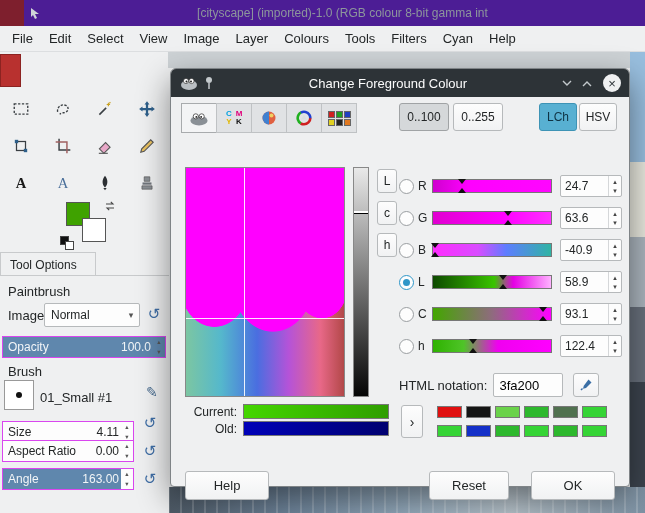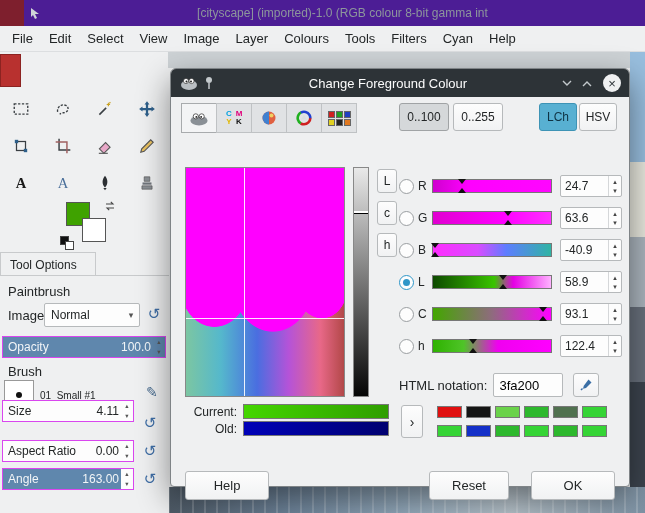--- a/index.html
+++ b/index.html
@@ -47,21 +47,21 @@
 .ss{position:absolute;display:flex;align-items:center;background:#fdfdfd;border:1px solid #d946ef;overflow:hidden;}
 .ss .fill{position:absolute;left:0;top:0;bottom:0;background:#5f87ad;width:0;}
 .ss .lab{position:relative;flex:1;padding-left:5px;font-size:12px;white-space:nowrap;overflow:hidden;}
 .ss .val{position:relative;font-size:12px;padding-right:2px;}
 .ss .sarr{position:relative;width:12px;display:flex;flex-direction:column;color:#555;}
 .ss .sarr i{font-style:normal;font-size:6.5px;line-height:10px;text-align:center;display:block;}
 .light{color:#f2f5f7;}
 .brush-label{position:absolute;left:8px;top:88px;font-size:13px;}
 .brush-preview{position:absolute;left:4px;top:104px;width:30px;height:30px;background:#fff;border:1px solid #999;display:flex;align-items:center;justify-content:center;}
 .brush-dot{width:6px;height:6px;border-radius:50%;background:#111;}
-.brush-name{position:absolute;left:40px;top:114px;font-size:10px;}
+.brush-name{position:absolute;left:40px;top:114px;font-size:13px;}
 .brush-edit{position:absolute;left:146px;top:108px;color:#44688c;font-size:14px;}
 
 
 .dialog{position:absolute;left:170px;top:68px;width:460px;height:419px;background:#eff0f1;border:1px solid #7f8487;border-radius:6px 6px 4px 4px;box-shadow:0 12px 32px rgba(0,0,0,.45);z-index:10;}
 .dlg-titlebar{height:28px;background:#2d3337;border-radius:5px 5px 0 0;display:flex;align-items:center;padding:0 8px;}
 .dlg-title{flex:1;text-align:center;color:#fcfcfc;font-size:13px;}
 .win-ico{width:20px;display:flex;justify-content:center;align-items:center;}
 .close-btn{width:18px;height:18px;border-radius:50%;background:#eff0f1;color:#2d3337;display:flex;align-items:center;justify-content:center;font-size:13px;margin-left:6px;line-height:1;}
 .dlg-body{position:relative;height:391px;}
 
@@ -271,21 +271,21 @@
         </span>
     </div>
 
     <div class="brush-label" data-name="brush-label">Brush</div>
     <div class="brush-preview" data-name="brush-preview">
         <span class="brush-dot" data-name="brush-dot-icon"></span>
       </div>
     <div class="brush-name" data-name="brush-name">01_Small #1</div>
     <span class="brush-edit" data-name="edit-brush-icon">✎</span>
 
-    <div class="ss" style="left:2px;top:124px;width:132px;height:22px;" data-name="size-slider">
+    <div class="ss" style="left:2px;top:145px;width:132px;height:22px;" data-name="size-slider">
       <span class="lab" data-name="size-label">Size</span>
       <span class="val" data-name="size-value">4.11</span>
       <span class="sarr" data-name="size-spin-arrows">
           <i>▴</i>
           <i>▾</i>
         </span>
     </div>
     <span class="reset-ico" style="left:140px;top:136px;" data-name="size-reset-button">↺</span>
 
     <div class="ss" style="left:2px;top:164px;width:132px;height:22px;" data-name="aspect-ratio-slider">

